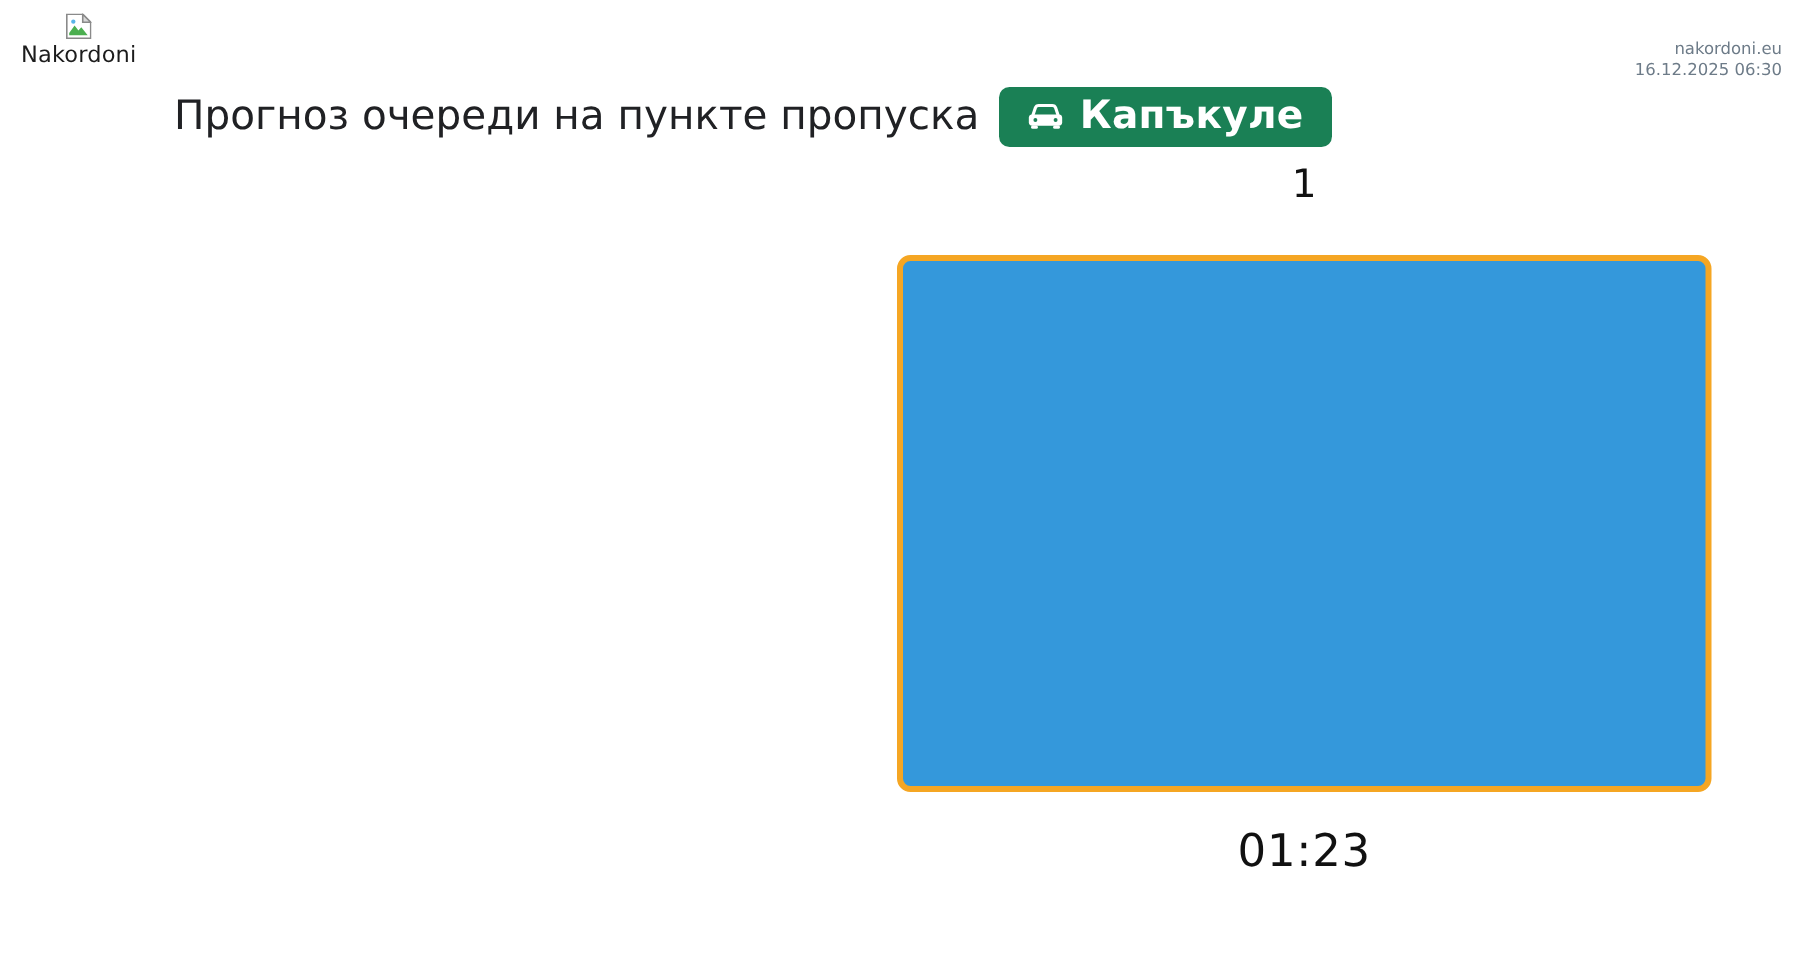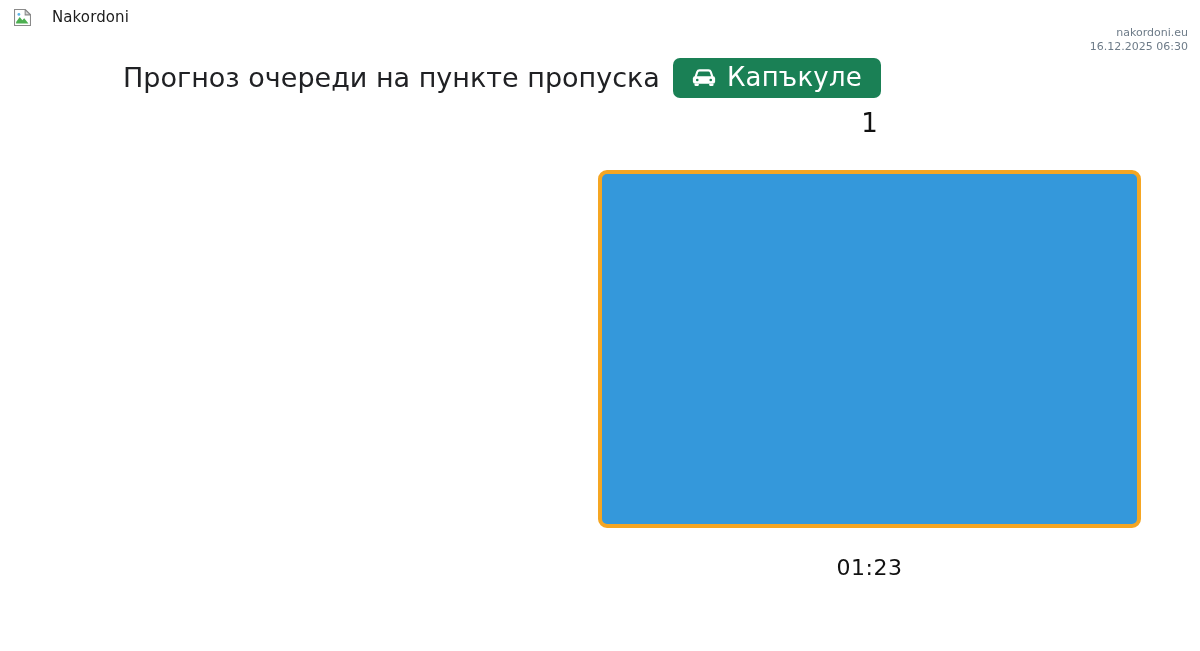--- a/index.html
+++ b/index.html
@@ -17,22 +17,23 @@
     -webkit-font-smoothing: antialiased;
   }
 
   
   .brand {
     position: absolute;
     left: 14px;
     top: 9px;
     display: flex;
     align-items: center;
-    gap: 21px;
+    gap: 3px;
     line-height: 1;
+    flex-direction: column;
   }
   .broken-img {
     width: 17px;
     height: 17px;
     flex: 0 0 auto;
     display: block;
   }
   .brand-alt {
     font-size: 15px;
     color: #1c1c1c;
@@ -83,21 +84,21 @@
     box-sizing: content-box;
   }
   .station-badge .car-icon {
     width: 28px;
     height: 21px;
     display: block;
     flex: 0 0 auto;
   }
   .station-badge .badge-label {
     font-size: 26px;
-    font-weight: 400;
+    font-weight: 700;
     line-height: 28px;
     letter-spacing: 0.2px;
     white-space: nowrap;
   }
 
   
   .chart {
     position: absolute;
     left: 0;
     top: 0;
@@ -135,21 +136,21 @@
     height: 358px;
     background: #3498db;
     border: 4px solid #f5a623;
     border-radius: 9px;
     box-sizing: border-box;
     margin-top: 28px;
     pointer-events: auto;
   }
   .bar-tick-label {
     margin-top: 22px;
-    font-size: 22px;
+    font-size: 30px;
     line-height: 36px;
     color: #111111;
     text-align: center;
     letter-spacing: 0.5px;
     font-family: "DejaVu Sans", "Liberation Sans", sans-serif;
   }
 </style>
 </head>
 <body>
 

